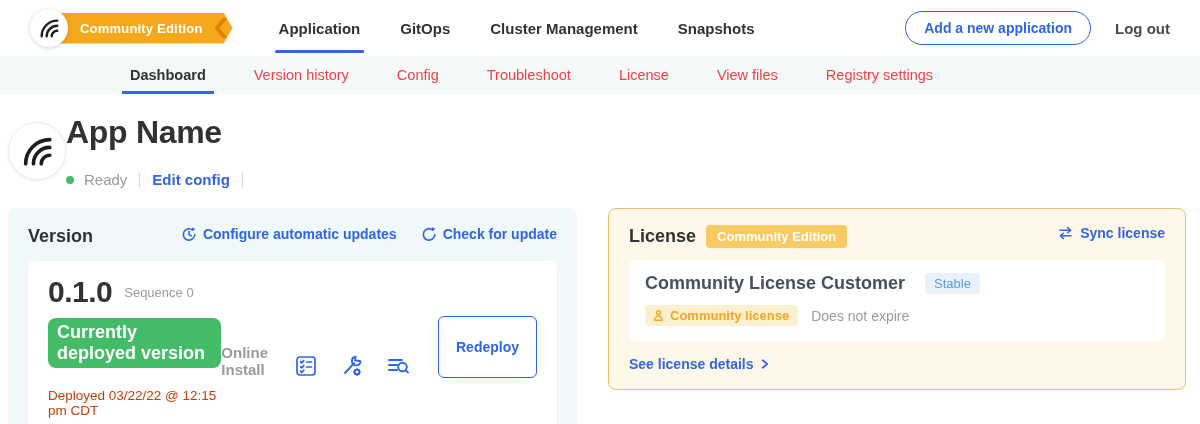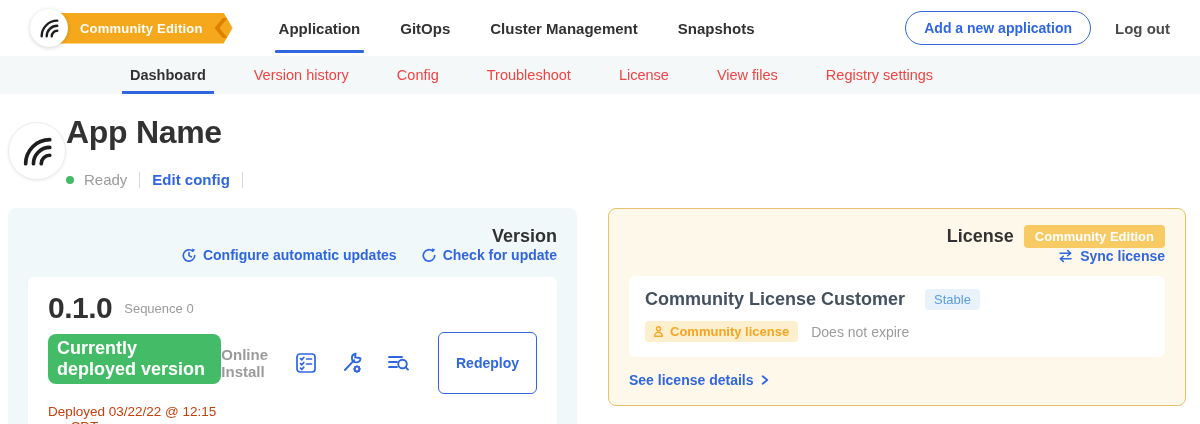--- a/index.html
+++ b/index.html
@@ -45,35 +45,35 @@
   .app-status-row { display:flex; align-items:center; gap:10px; margin-top:20px; font-size:15px; }
   .status-dot { width:8px; height:8px; border-radius:50%; background:#44bb66; }
   .status-text { color:#9b9b9b; font-weight:500; }
   .vdiv { width:1px; height:16px; background:#d8d8d8; margin:0 2px; }
   .link { color:#3066e0; font-weight:bold; cursor:pointer; text-decoration:none; }
 
   
   .cards-row { display:flex; align-items:flex-start; gap:31px; padding:8px 14px 0 8px; }
 
   .version-card { flex:0 0 569px; background:#f1f8f9; border-radius:8px; padding:18px 20px 16px; }
-  .card-head { display:flex; align-items:flex-end; justify-content:space-between;flex-direction:column; }
+  .card-head { display:flex; align-items:flex-start; justify-content:space-between; }
   .card-title { font-size:18px; font-weight:bold; color:#323232; }
   .head-links { display:flex; align-items:center; gap:24px; }
   .icon-link { display:flex; align-items:center; gap:6px; font-size:14px; font-weight:bold; color:#3066e0; cursor:pointer; }
 
   .inner-box { background:#fff; border-radius:6px; box-shadow:0 1px 2px rgba(0,0,0,.05);
     margin-top:14px; padding:14px 20px 16px; display:flex; align-items:center; justify-content:space-between; }
   .ver-row { display:flex; align-items:center; gap:12px; }
   .ver-number { font-size:30px; font-weight:800; letter-spacing:-.5px; color:#323232; }
   .ver-seq { font-size:13px; color:#9b9b9b; font-weight:500; }
   .badge-green { display:inline-block; margin-top:9px; background:#44bb66; color:#fff; font-size:18px;
     font-weight:bold; padding:4px 9px; border-radius:8px; }
   .deployed-at { margin-top:20px; font-size:13.5px; color:#c2410c; font-weight:500; }
 
-  .ver-actions { display:flex; align-items:center; gap:22px; }
+  .ver-actions { display:flex; align-items:flex-end; gap:22px; }
   .install-type { font-size:15px; font-weight:600; color:#9b9b9b; margin-right:4px; }
   .action-icon { display:flex; cursor:pointer; }
   .redeploy-btn { border:1.5px solid #3066e0; background:#fff; color:#3066e0; font-weight:bold;
     font-size:14px; padding:22px 17px; border-radius:6px; cursor:pointer; margin-left:6px; font-family:inherit; }
 
   .see-link { display:inline-flex; align-items:center; gap:5px; margin-top:15px; font-size:14px;
     font-weight:bold; color:#3066e0; cursor:pointer; }
 
   .license-card { flex:1; background:#fdf8e9; border:1px solid #e6c36a; border-radius:8px; padding:16px 20px 16px; }
   .badge-ce { background:#f8ca63; color:#fff; font-size:13px; font-weight:bold; padding:4px 11px;

